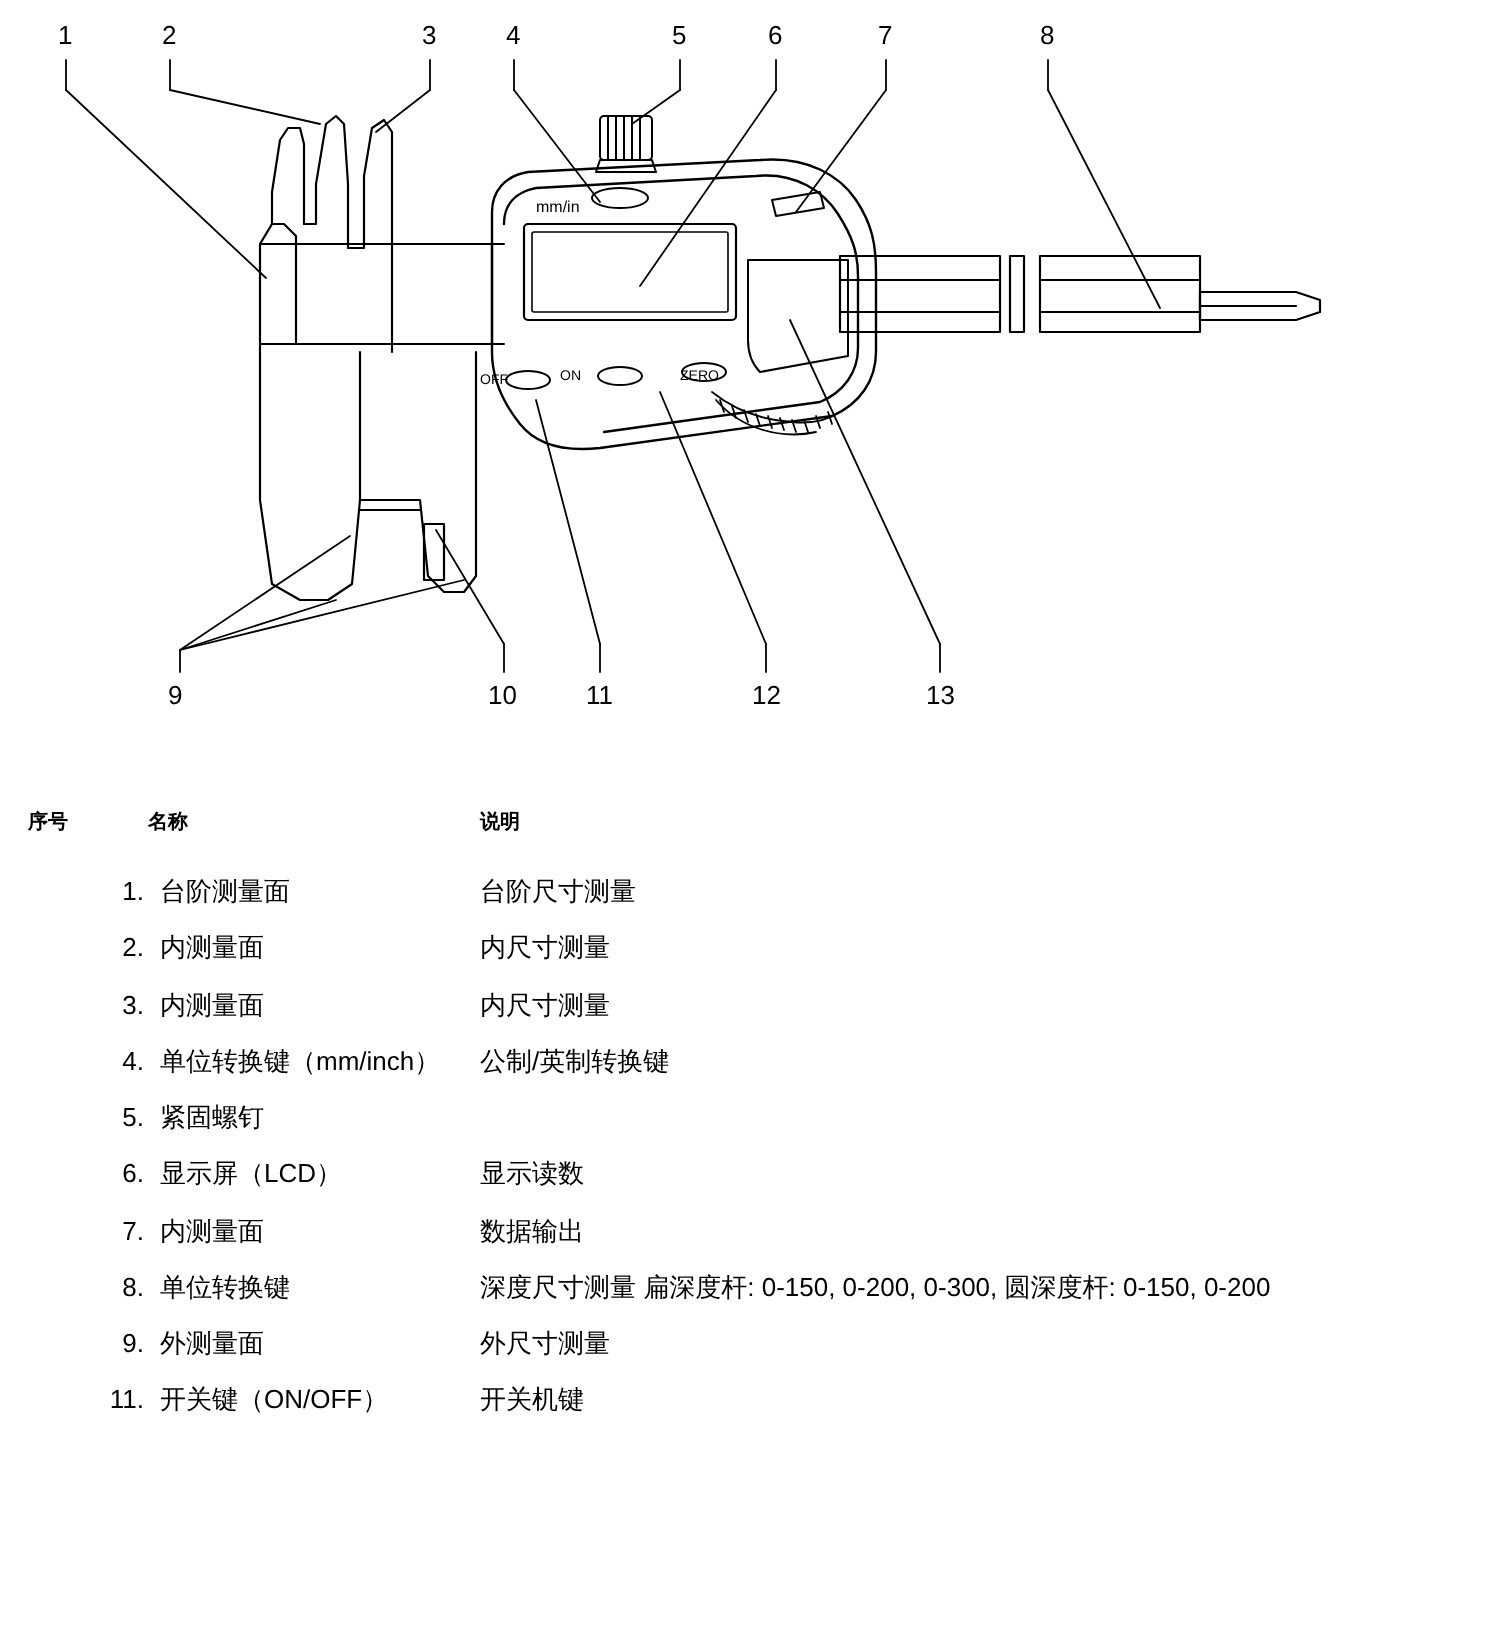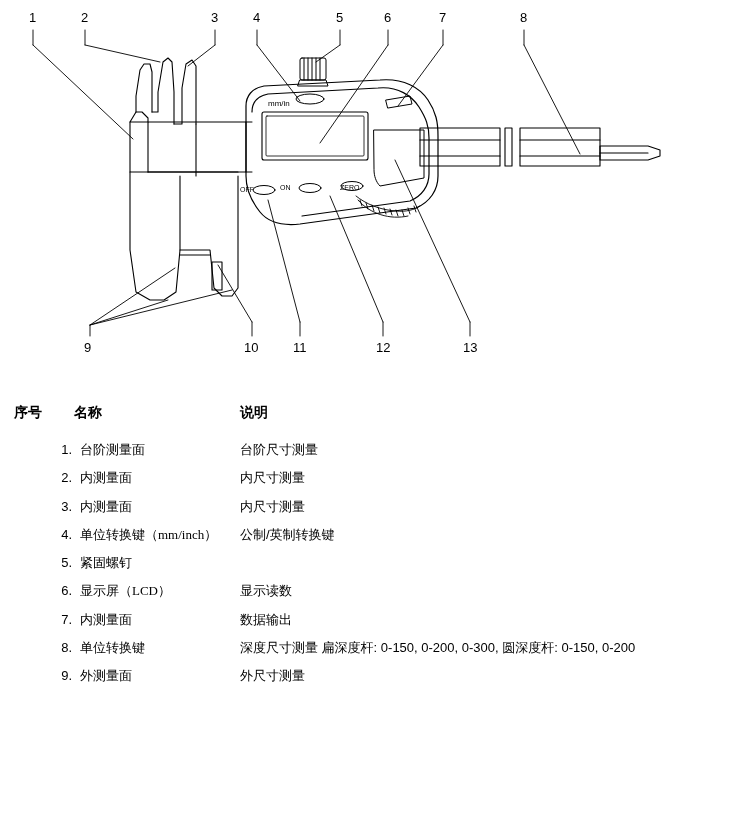--- a/index.html
+++ b/index.html
@@ -48,34 +48,34 @@
     width: 750px;
     height: 421px;
   }
   table.spec {
     border-collapse: collapse;
     width: 700px;
     margin-left: 8px;
   }
   table.spec th {
     text-align: left;
-    font-size: 14px;
+    font-size: 10px;
     font-weight: bold;
     padding: 4px 0 14px 0;
     color: #000;
   }
   table.spec td {
     font-size: 13px;
     padding: 6px 0;
     vertical-align: top;
     color: #000;
     line-height: 1.25;
   }
   .col-idx { width: 34px; padding-right: 2px !important; text-align: right; }
-  .col-name { width: 160px; padding-left: 6px !important; font-family: Liberation Serif, serif; }
+  .col-name { width: 160px; padding-left: 6px !important; }
   .col-desc { padding-left: 0; }
   .hdr-idx { padding-left: 6px !important; width: 60px; }
   .hdr-name { width: 140px; }
   .hdr-desc { }
   .row-gap td { padding-top: 12px; }
 </style>
 </head>
 <body>
 
 <div id="diagram-area">
@@ -277,15 +277,20 @@
       <tr>
         <td class="col-idx">8.</td>
         <td class="col-name">单位转换键</td>
         <td class="col-desc">深度尺寸测量 扁深度杆: 0-150, 0-200, 0-300, 圆深度杆: 0-150, 0-200</td>
       </tr>
       <tr class="row-gap">
         <td class="col-idx">9.</td>
         <td class="col-name">外测量面</td>
         <td class="col-desc">外尺寸测量</td>
       </tr>
+      <tr>
+        <td class="col-idx">11.</td>
+        <td class="col-name">开关键（ON/OFF）</td>
+        <td class="col-desc">开关机键</td>
+      </tr>
     </tbody>
   </table>
 </div>
 
 </body></html>

